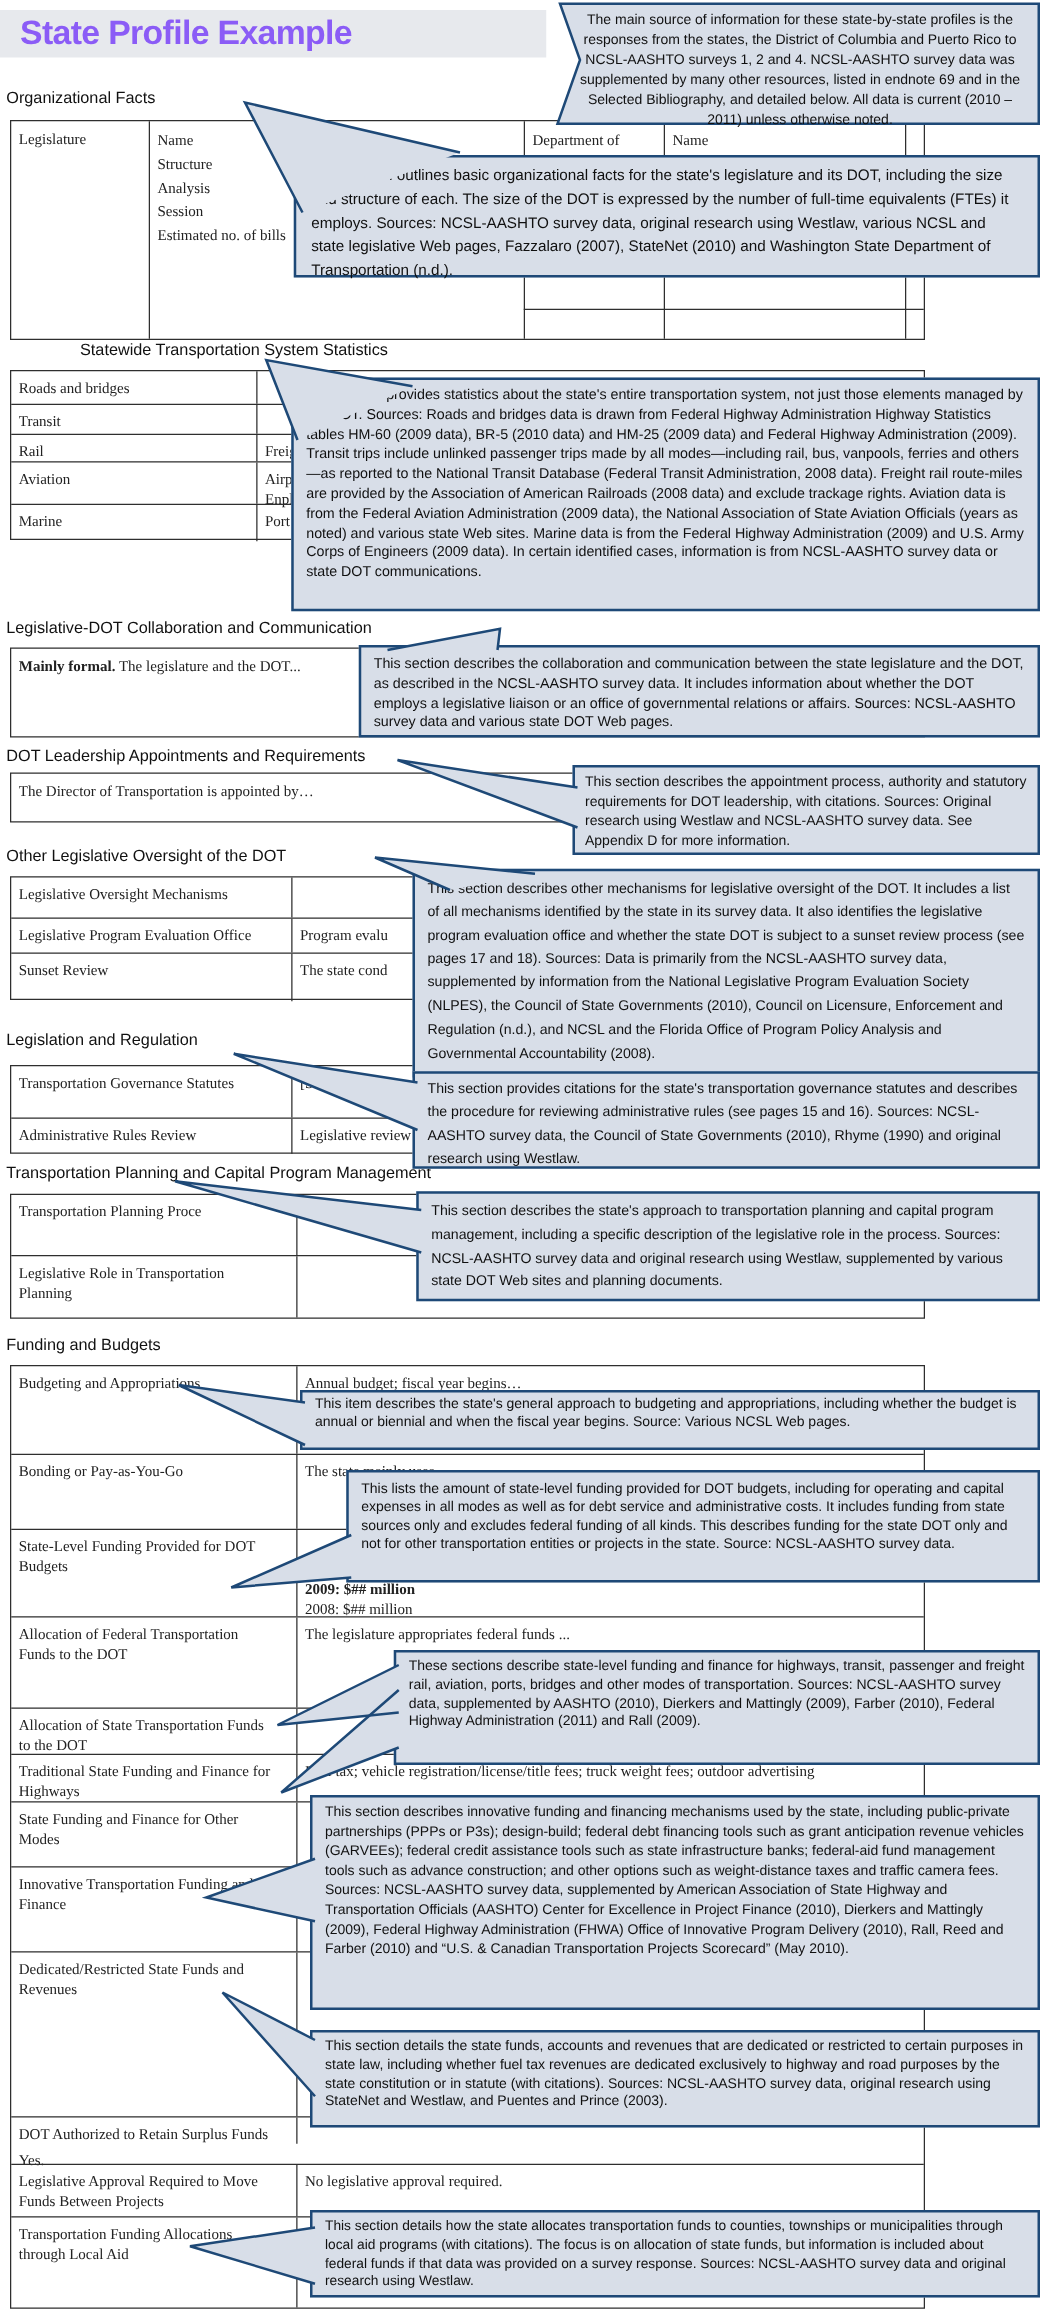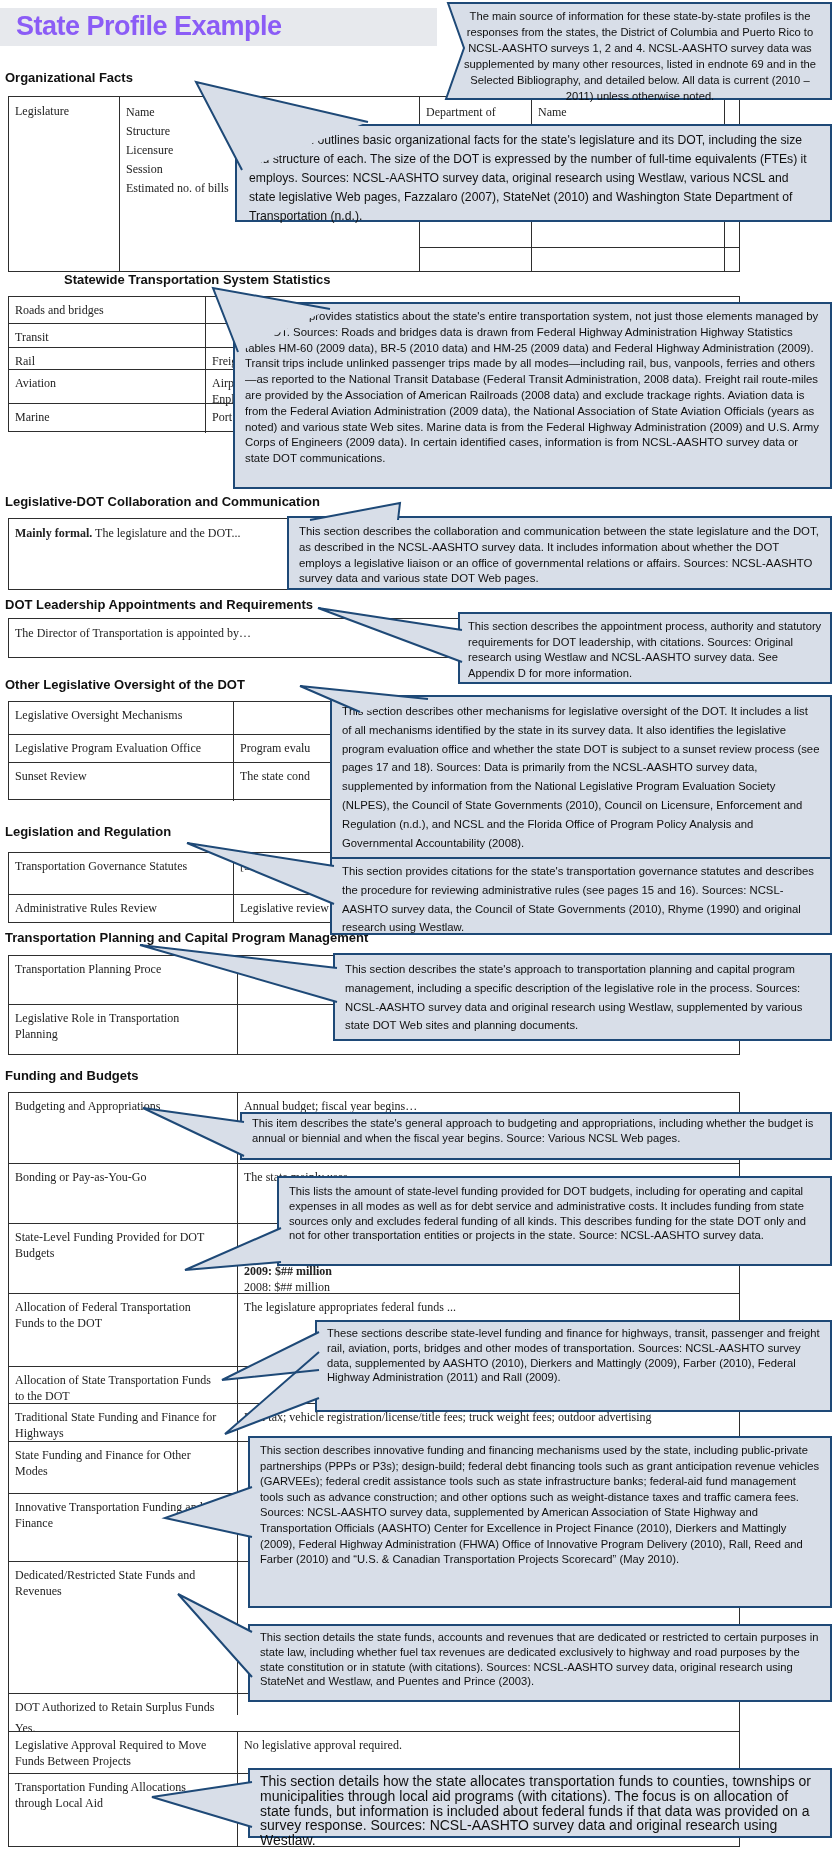--- a/index.html
+++ b/index.html
@@ -1,21 +1,21 @@
 <!DOCTYPE html>
 <html><head>
 <meta charset="utf-8">
 <style>
   html,body{margin:0;padding:0;background:#fff;}
   .page{position:relative;width:833px;height:1849px;background:#fff;overflow:hidden;
         font-family:"Liberation Sans",sans-serif;color:#1a1a1a;}
   .band{position:absolute;left:0;top:8px;width:437px;height:38px;background:#e7e9ed;z-index:1;}
   .title{position:absolute;left:16px;top:11px;font-size:27px;font-weight:bold;color:#8b5cf6;
          letter-spacing:-.5px;z-index:2;white-space:nowrap;}
-  .hd{position:absolute;font-size:13px;font-weight:bold;color:#111;z-index:1;white-space:nowrap;}
+  .hd{position:absolute;font-size:13px;font-weight:normal;color:#111;z-index:1;white-space:nowrap;}
   .tbl{position:absolute;border:1px solid #2e2e2e;box-sizing:border-box;background:#fff;z-index:1;
        font-family:"Liberation Serif","DejaVu Serif",serif;font-size:12px;color:#222;line-height:16px;}
   .row{position:absolute;left:0;right:0;display:flex;box-sizing:border-box;border-top:1px solid #2e2e2e;}
   .row.first{border-top:none;}
   .c1{border-right:1px solid #2e2e2e;box-sizing:border-box;padding:5px 20px 0 6px;}
   .c2{flex:1;padding:5px 4px 0 6px;box-sizing:border-box;}
   .callout{position:absolute;background:#d8dee8;border:2px solid #1e4977;box-sizing:border-box;
            font-size:11.3px;line-height:15px;color:#101010;z-index:2;}
   .callout .pad{padding:5px 10px;}
   .tails{position:absolute;left:0;top:0;z-index:3;pointer-events:none;}
@@ -45,21 +45,21 @@
   <div class="tbl" style="left:8px;top:96px;width:732px;height:176px;">
     <div class="vline" style="left:110px;top:0;width:1px;height:174px;"></div>
     <div class="vline" style="left:410px;top:0;width:1px;height:174px;"></div>
     <div class="vline" style="left:522px;top:0;width:1px;height:174px;"></div>
     <div class="vline" style="left:715px;top:0;width:1px;height:174px;"></div>
     <div class="hline" style="left:410px;top:150px;width:320px;height:1px;"></div>
     <div class="abs" style="left:6px;top:6px;">Legislature</div>
     <div class="abs serifline" style="left:117px;top:6px;">
       <div>Name</div>
       <div>Structure</div>
-      <div>Licensure</div>
+      <div>Analysis</div>
       <div>Session</div>
       <div>Estimated no. of bills</div>
     </div>
     <div class="abs serifline" style="left:417px;top:6px;width:100px;">Department of Transportation</div>
     <div class="abs serifline" style="left:529px;top:6px;">
       <div>Name</div>
       <div>FTE</div>
     </div>
   </div>
 
@@ -219,21 +219,21 @@
   </div>
   <div class="callout" style="left:315px;top:1320px;width:517px;height:92px;font-size:11.2px;line-height:14.8px;">
     <div class="pad" style="padding:4px 10px;">These sections describe state-level funding and finance for highways, transit, passenger and freight rail, aviation, ports, bridges and other modes of transportation. Sources: NCSL-AASHTO survey data, supplemented by AASHTO (2010), Dierkers and Mattingly (2009), Farber (2010), Federal Highway Administration (2011) and Rall (2009).</div>
   </div>
   <div class="callout" style="left:248px;top:1436px;width:584px;height:172px;font-size:11.2px;line-height:15.6px;">
     <div class="pad" style="padding:5px 10px;">This section describes innovative funding and financing mechanisms used by the state, including public-private partnerships (PPPs or P3s); design-build; federal debt financing tools such as grant anticipation revenue vehicles (GARVEEs); federal credit assistance tools such as state infrastructure banks; federal-aid fund management tools such as advance construction; and other options such as weight-distance taxes and traffic camera fees. Sources: NCSL-AASHTO survey data, supplemented by American Association of State Highway and Transportation Officials (AASHTO) Center for Excellence in Project Finance (2010), Dierkers and Mattingly (2009), Federal Highway Administration (FHWA) Office of Innovative Program Delivery (2010), Rall, Reed and Farber (2010) and “U.S. &amp; Canadian Transportation Projects Scorecard” (May 2010).</div>
   </div>
   <div class="callout" style="left:248px;top:1624px;width:584px;height:78px;font-size:11.2px;line-height:14.8px;">
     <div class="pad" style="padding:4px 10px;">This section details the state funds, accounts and revenues that are dedicated or restricted to certain purposes in state law, including whether fuel tax revenues are dedicated exclusively to highway and road purposes by the state constitution or in statute (with citations). Sources: NCSL-AASHTO survey data, original research using StateNet and Westlaw, and Puentes and Prince (2003).</div>
   </div>
-  <div class="callout" style="left:248px;top:1768px;width:584px;height:70px;font-size:14px;line-height:14.8px;">
+  <div class="callout" style="left:248px;top:1768px;width:584px;height:70px;font-size:11px;line-height:14.8px;">
     <div class="pad" style="padding:4px 10px;">This section details how the state allocates transportation funds to counties, townships or municipalities through local aid programs (with citations). The focus is on allocation of state funds, but information is included about federal funds if that data was provided on a survey response. Sources: NCSL-AASHTO survey data and original research using Westlaw.</div>
   </div>
 
   <svg class="tails" width="833" height="1849" viewBox="0 0 833 1849">
     <g stroke="#1e4977" stroke-width="2" fill="#d8dee8">
       <polygon points="448,3 831,3 831,99 446,99 464,48"></polygon>
     </g>
     <g fill="#d8dee8" stroke="none">
       <polygon points="196,82 242,170 368,122"></polygon>
       <polygon points="213,288 238,352 330,309"></polygon>

